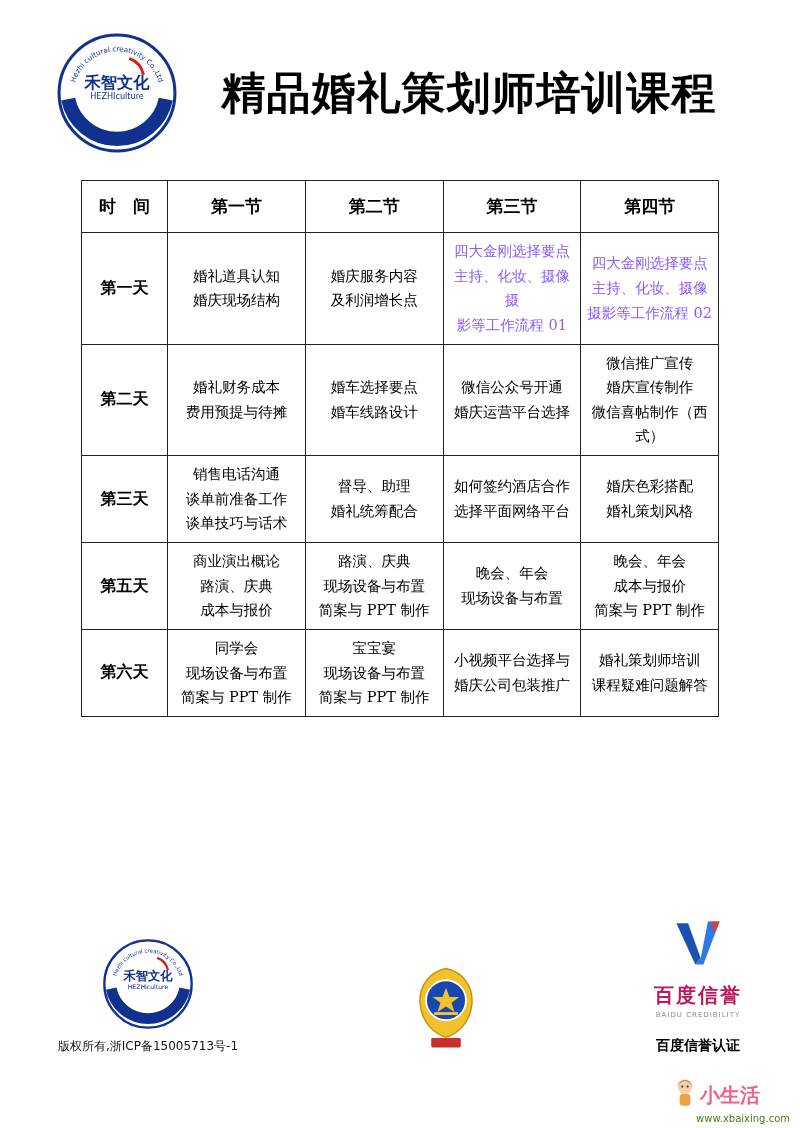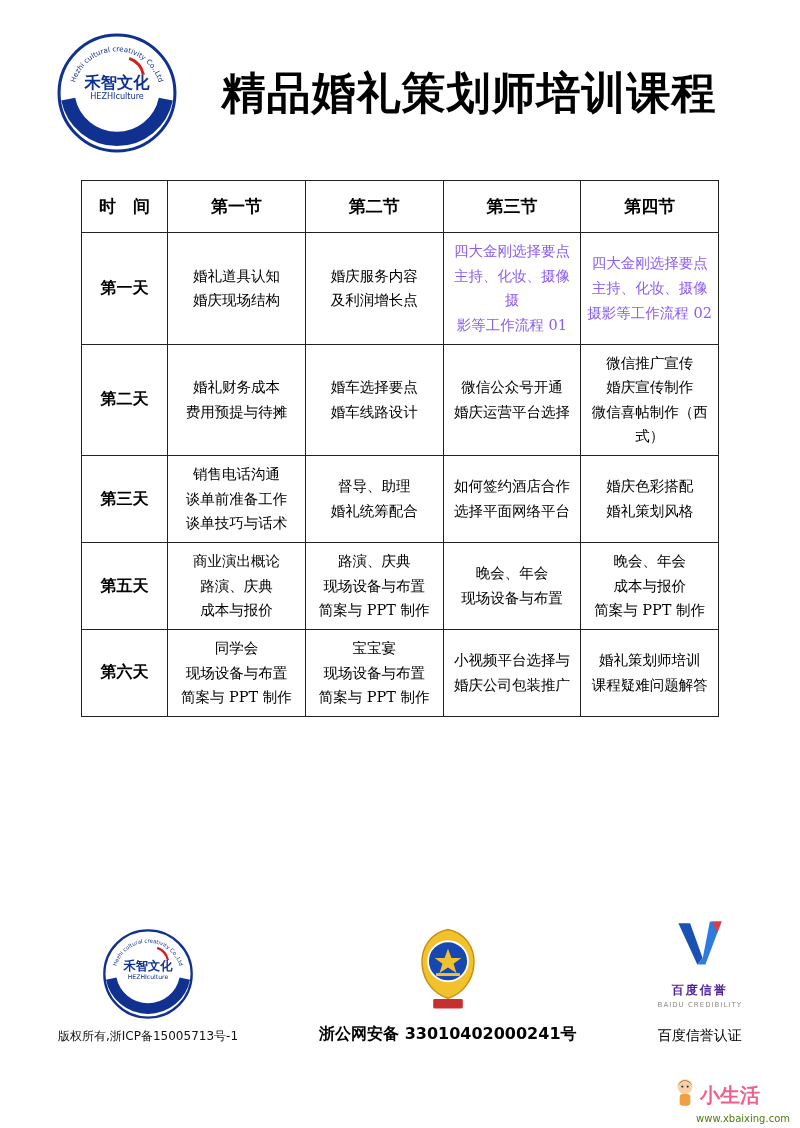--- a/index.html
+++ b/index.html
@@ -39,25 +39,25 @@
   
   .footer {
     position: absolute; left: 0; top: 916px; width: 100%;
     display: flex; justify-content: space-between; align-items: flex-end;
     padding: 0 58px;
   }
   .footer-col { display: flex; flex-direction: column; align-items: center; gap: 8px; }
   .copyright { font-size: 12px; color: #111; font-family: "DejaVu Sans", "Liberation Sans", sans-serif; }
   .police    { font-size: 16px; font-weight: bold; color: #000;
                font-family: "DejaVu Sans", "Liberation Sans", sans-serif; }
-  .baidu-title { color: #4c1d95; font-weight: bold; font-size: 12px; letter-spacing: 2px;
+  .baidu-title { color: #be185d; font-weight: bold; font-size: 20px; letter-spacing: 2px;
                  font-family: Liberation Sans, sans-serif; }
   .baidu-sub   { color: #8a8a8a; font-size: 7px; letter-spacing: 1px; margin-top: -6px;
                  font-family: "DejaVu Sans", "Liberation Sans", sans-serif; }
-  .baidu-cert  { font-size: 14px; font-weight: normal; color: #000; margin-top: 10px;
+  .baidu-cert  { font-size: 14px; font-weight: bold; color: #000; margin-top: 10px;
                  font-family: "DejaVu Sans", "Liberation Sans", sans-serif; }
 
   
   .watermark { position: absolute; right: 10px; bottom: 4px; }
   .wm-top { display: flex; align-items: center; gap: 3px; }
   .wm-name { color: #f0608a; font-size: 20px; font-weight: bold;
              font-family: "DejaVu Sans", "Liberation Sans", sans-serif; }
   .wm-url  { color: #4d7c0f; font-size: 10px; margin-left: 23px; cursor: pointer;
              font-family: "DejaVu Sans", "Liberation Sans", sans-serif; }
 </style>
@@ -195,21 +195,20 @@
     <div class="footer-col">
       <div>
         <svg width="74" height="86" viewBox="0 0 100 115">
           <path d="M50 4 C28 8 13 28 15 52 C17 76 33 92 50 97 C67 92 83 76 85 52 C87 28 72 8 50 4 Z" fill="#f2c12e" stroke="#c89010" stroke-width="2"></path>
           <circle cx="50" cy="47" r="27" fill="#1747b0" stroke="#ffffff" stroke-width="2.5"></circle>
           <polygon points="50,30 54.7,42.6 68,42.6 57.5,50.4 61.5,63 50,55.5 38.5,63 42.5,50.4 32,42.6 45.3,42.6" fill="#f2c12e"></polygon>
           <rect x="34" y="63" width="32" height="4" fill="#f2c12e"></rect>
           <rect x="30" y="98" width="40" height="13" rx="2" fill="#c83030"></rect>
         </svg>
       </div>
-      <div class="police">浙公网安备 33010402000241号</div>
     </div>
 
     <div class="footer-col">
       <div>
         <svg width="54" height="54" viewBox="0 0 60 60">
           <polygon points="6,8 19,8 33,47 27,54" fill="#1a52b4"></polygon>
           <polygon points="41,6 54,6 36,54 27,54 33,47" fill="#2f7ae0"></polygon>
           <polygon points="44,6 54,6 49,19" fill="#e03c3c"></polygon>
         </svg>
       </div>

